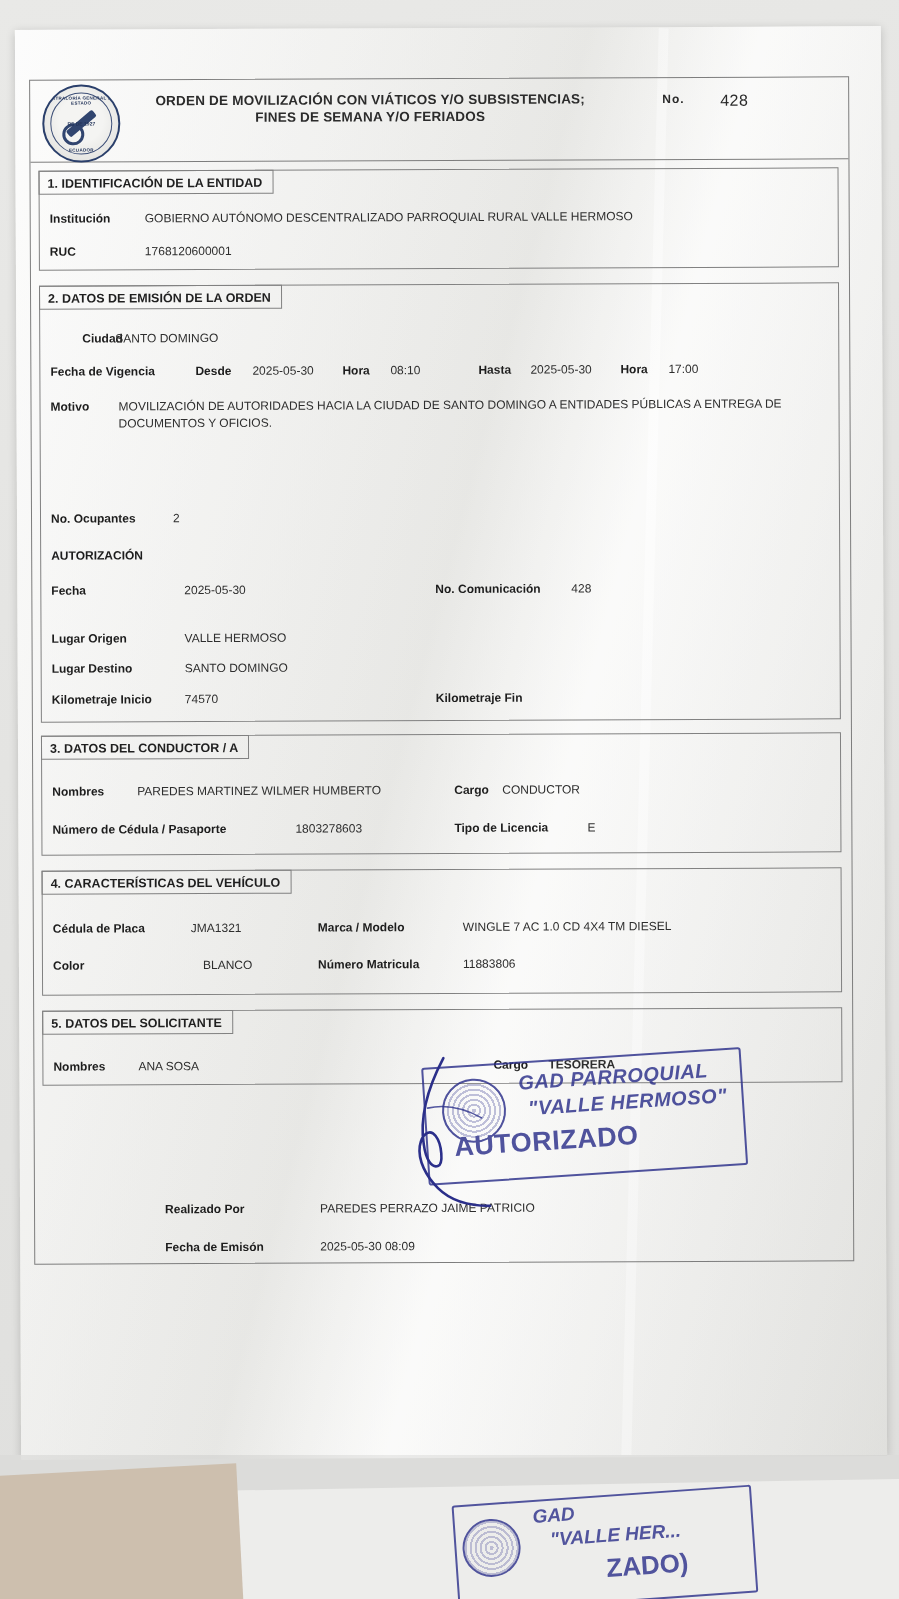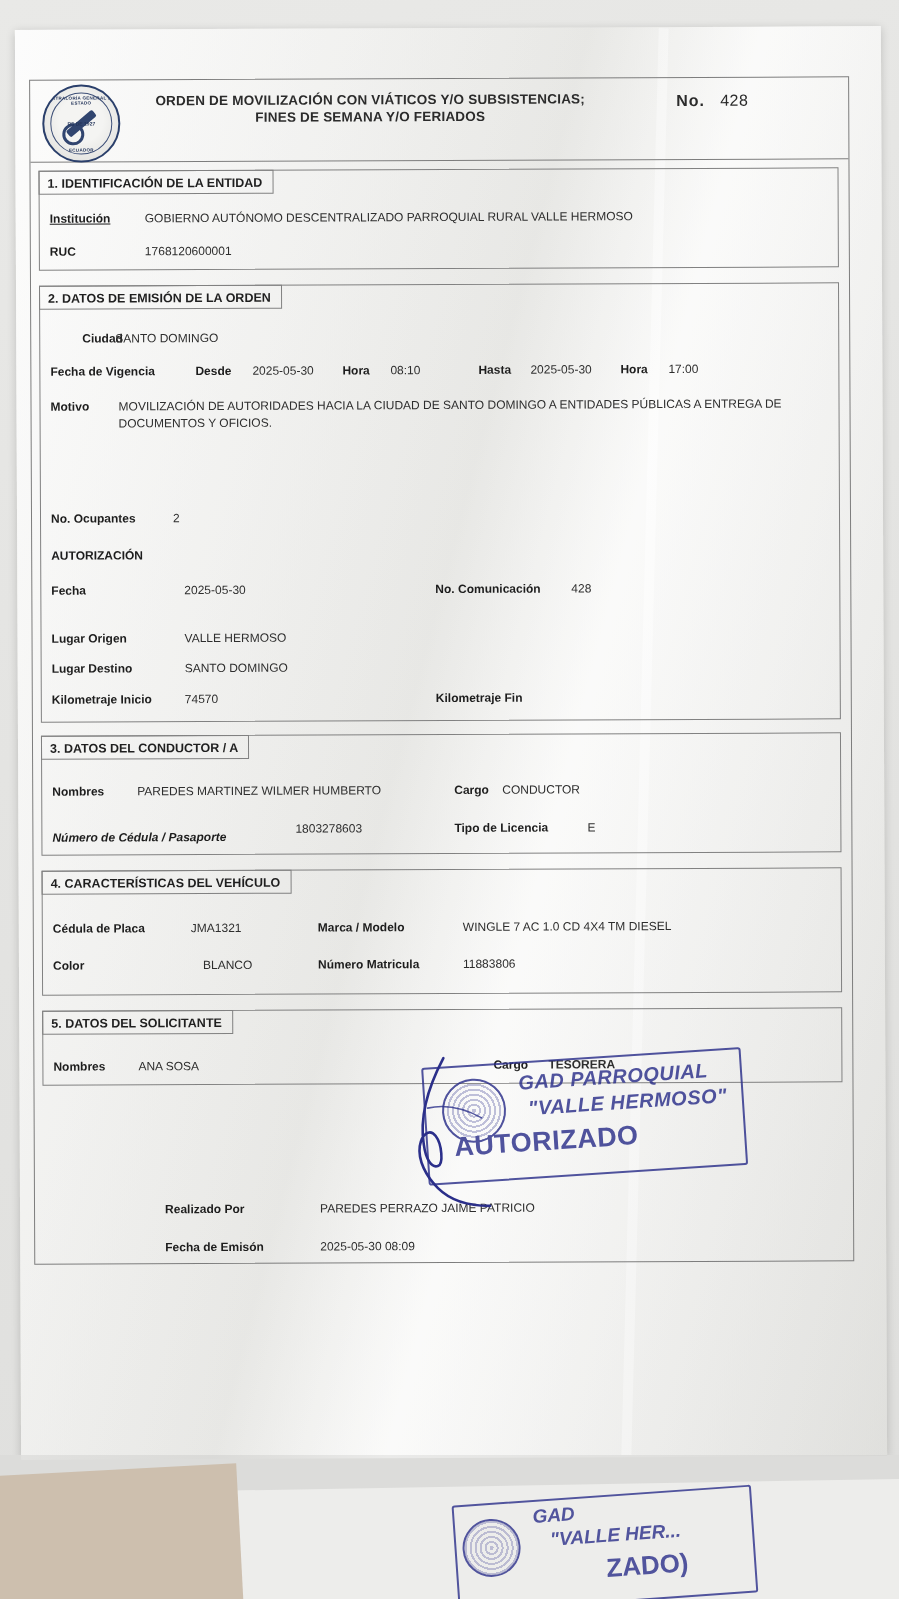--- a/index.html
+++ b/index.html
@@ -105,22 +105,22 @@
     font-size: 5px; color: #24355a; font-weight: bold;
   }
   .hdr-title {
     position: absolute; left: 110px; top: 12px; width: 460px;
     text-align: center;
     font-size: 13.5px; font-weight: bold; color: #2b2b2b;
     line-height: 17px;
     letter-spacing: .2px;
   }
   .hdr-no {
-    position: absolute; left: 646px; top: 14px;
-    font-size: 16px; font-weight: bold; color: #2b2b2b;
+    position: absolute; left: 632px; top: 14px;
+    font-size: 12px; font-weight: bold; color: #2b2b2b;
     letter-spacing: 1px;
   }
   .hdr-no-val {
     position: absolute; left: 690px; top: 14px;
     font-size: 16px; color: #2b2b2b; letter-spacing: .5px;
   }
 
   
   .section {
     position: absolute;
@@ -252,21 +252,21 @@
           <div class="txt-bot">ECUADOR</div>
         </div>
         <div class="hdr-title">ORDEN DE MOVILIZACIÓN CON VIÁTICOS Y/O SUBSISTENCIAS; FINES DE SEMANA Y/O FERIADOS</div>
         <div class="hdr-no">No.</div>
         <div class="hdr-no-val">428</div>
       </div>
 
       <div class="section" style="left:8px; top:90px; width:800px; height:100px;">
         <div class="sec-title">1. IDENTIFICACIÓN DE LA ENTIDAD</div>
         <div class="sec-body">
-          <div class="lbl" style="left:10px; top:40px;text-decoration:underline;">Institución</div>
+          <div class="lbl" style="left:10px; top:40px;">Institución</div>
           <div class="val" style="left:105px; top:40px;">GOBIERNO AUTÓNOMO DESCENTRALIZADO PARROQUIAL RURAL VALLE HERMOSO</div>
           <div class="lbl" style="left:10px; top:73px;">RUC</div>
           <div class="val" style="left:105px; top:73px;">1768120600001</div>
         </div>
       </div>
 
       <div class="section" style="left:8px; top:205px; width:800px; height:437px;">
         <div class="sec-title">2. DATOS DE EMISIÓN DE LA ORDEN</div>
         <div class="sec-body">
           <div class="lbl" style="left:10px; top:45px;margin-left:32px;">Ciudad</div>
@@ -309,21 +309,21 @@
       </div>
 
       <div class="section" style="left:8px; top:655px; width:800px; height:120px;">
         <div class="sec-title">3. DATOS DEL CONDUCTOR / A</div>
         <div class="sec-body">
           <div class="lbl" style="left:10px; top:48px;">Nombres</div>
           <div class="val" style="left:95px; top:48px;">PAREDES MARTINEZ WILMER HUMBERTO</div>
           <div class="lbl" style="left:412px; top:48px;">Cargo</div>
           <div class="val" style="left:460px; top:48px;text-align:right;">CONDUCTOR</div>
 
-          <div class="lbl" style="left:10px; top:94px;font-style:italic;">Número de Cédula / Pasaporte</div>
+          <div class="lbl" style="left:10px; top:86px;">Número de Cédula / Pasaporte</div>
           <div class="val" style="left:245px; top:86px;margin-left:8px;">1803278603</div>
           <div class="lbl" style="left:412px; top:86px;">Tipo de Licencia</div>
           <div class="val" style="left:545px; top:86px;">E</div>
         </div>
       </div>
 
       <div class="section" style="left:8px; top:790px; width:800px; height:125px;">
         <div class="sec-title">4. CARACTERÍSTICAS DEL VEHÍCULO</div>
         <div class="sec-body">
           <div class="lbl" style="left:10px; top:50px;">Cédula de Placa</div>

